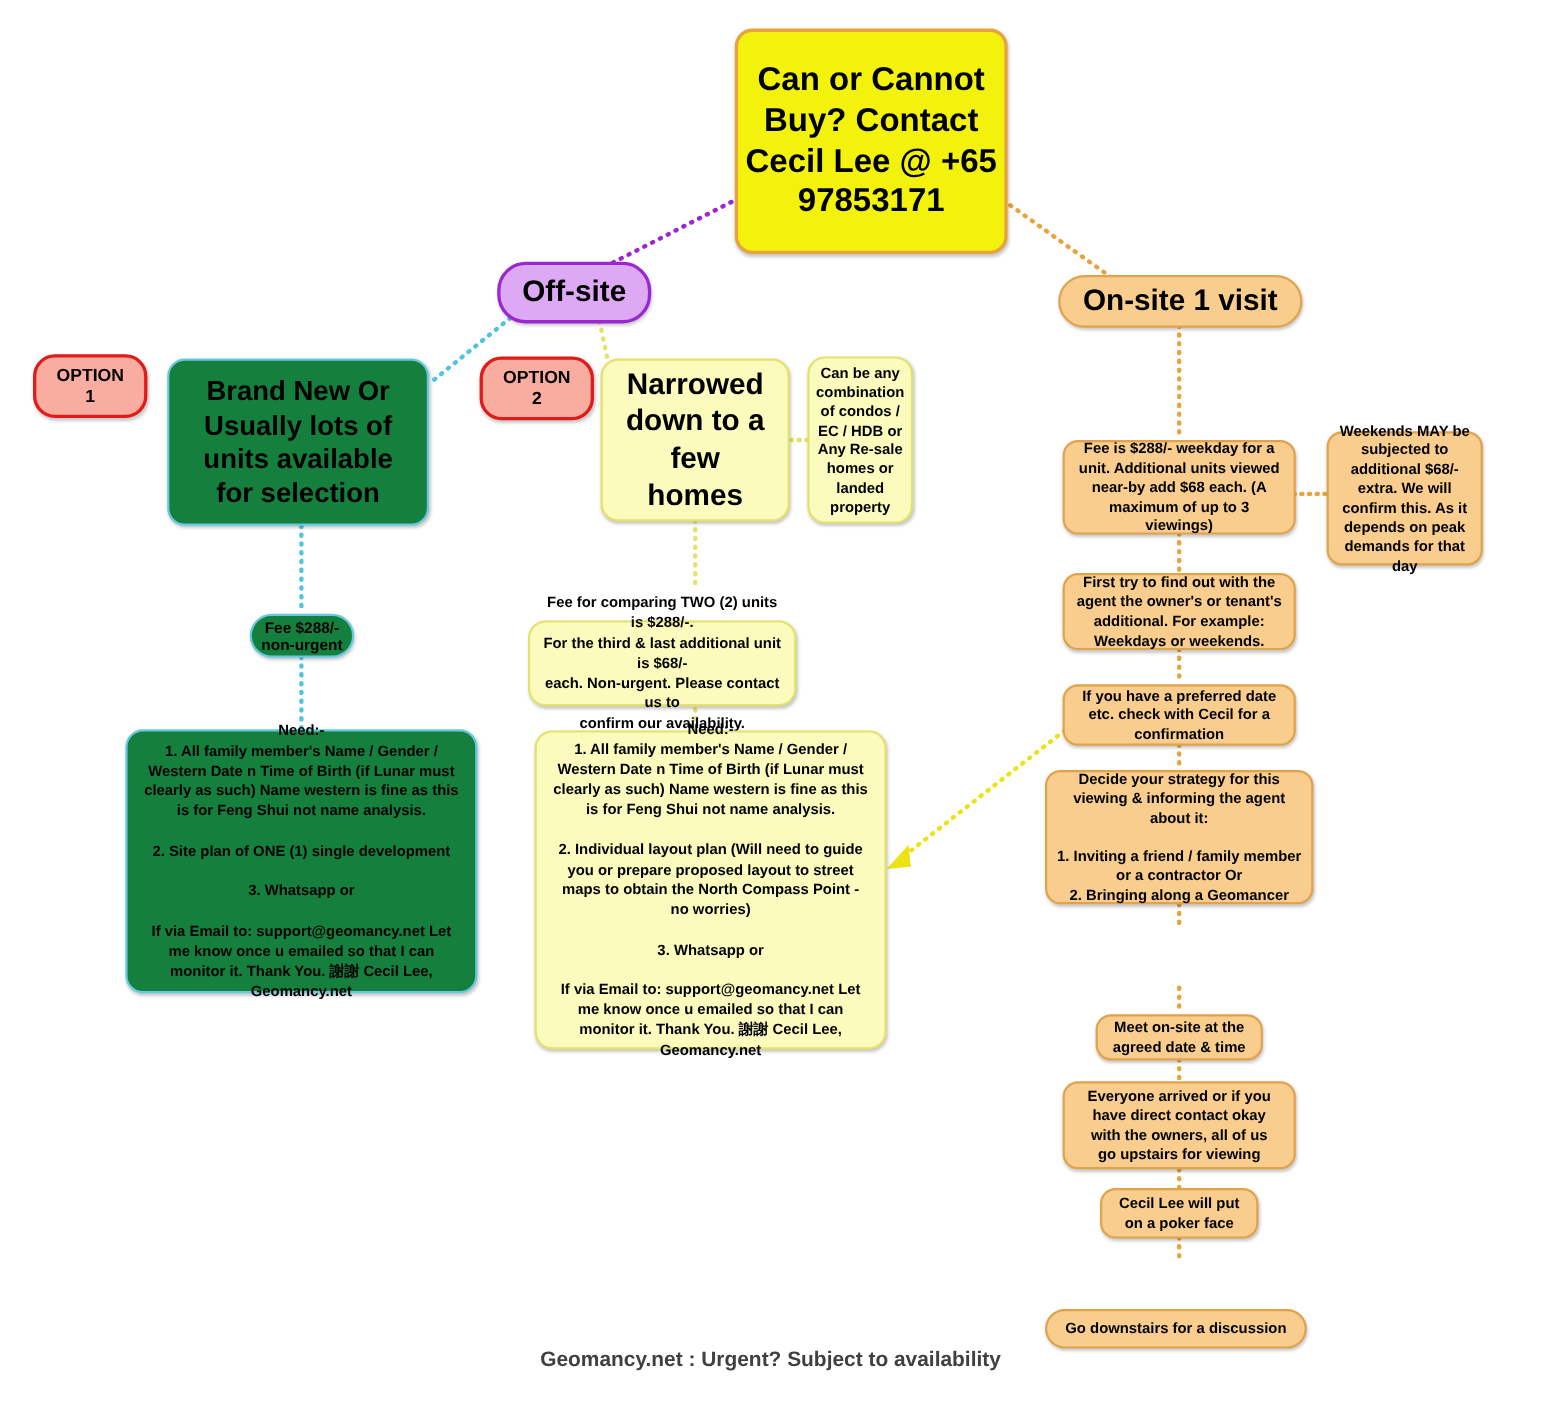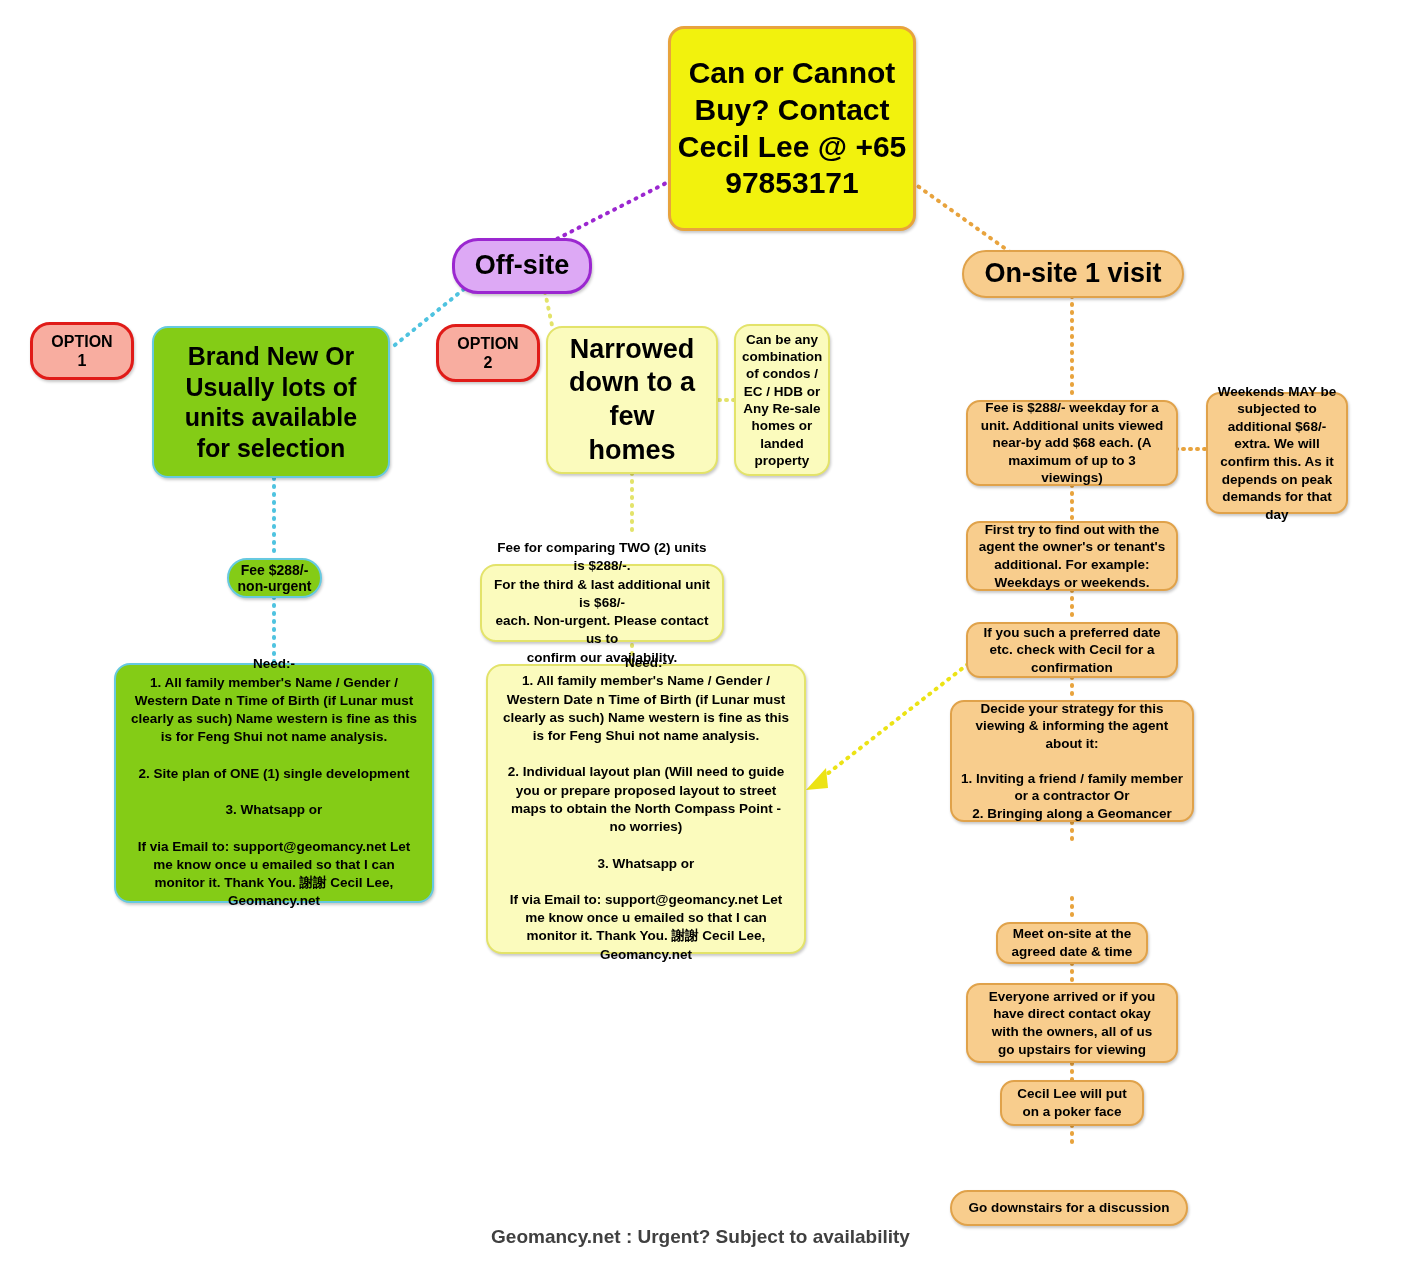--- a/index.html
+++ b/index.html
@@ -57,21 +57,21 @@
   .n-option{
     background:#f8ada0;
     border:3px solid #e01b18;
     border-radius:20px;
     font-size:16px;
     line-height:1.2;
   }
 
   
   .n-blue{
-    background:#84cc16;
+    background:#15803d;
     border:2px solid #66c9e0;
     border-radius:16px;
   }
   .n-blue.head{font-size:25px;line-height:1.22;}
   .n-blue.pill{font-size:14px;border-radius:20px;}
   .n-blue.body{font-size:13.5px;line-height:1.35;}
 
   
   .n-yellow{
     background:#fbfbbd;
@@ -216,21 +216,21 @@
   <div class="node n-orange" style="left:966px;top:400px;width:212px;height:86px;padding:4px 8px;">Fee is $288/- weekday for a
 unit. Additional units viewed
 near-by add $68 each. (A
 maximum of up to 3 viewings)</div>
 
   <div class="node n-orange" style="left:966px;top:521px;width:212px;height:70px;padding:4px 8px;">First try to find out with the
 agent the owner's or tenant's
 additional. For example:
 Weekdays or weekends.</div>
 
-  <div class="node n-orange" style="left:966px;top:622px;width:212px;height:56px;padding:4px 8px;">If you such a preferred date
+  <div class="node n-orange" style="left:966px;top:622px;width:212px;height:56px;padding:4px 8px;">If you have a preferred date
 etc. check with Cecil for a
 confirmation</div>
 
   <div class="node n-orange" style="left:950px;top:700px;width:244px;height:122px;padding:4px 8px;">Decide your strategy for this
 viewing &amp; informing the agent
 about it:
 
 1. Inviting a friend / family member
 or a contractor Or
 2. Bringing along a Geomancer</div>

